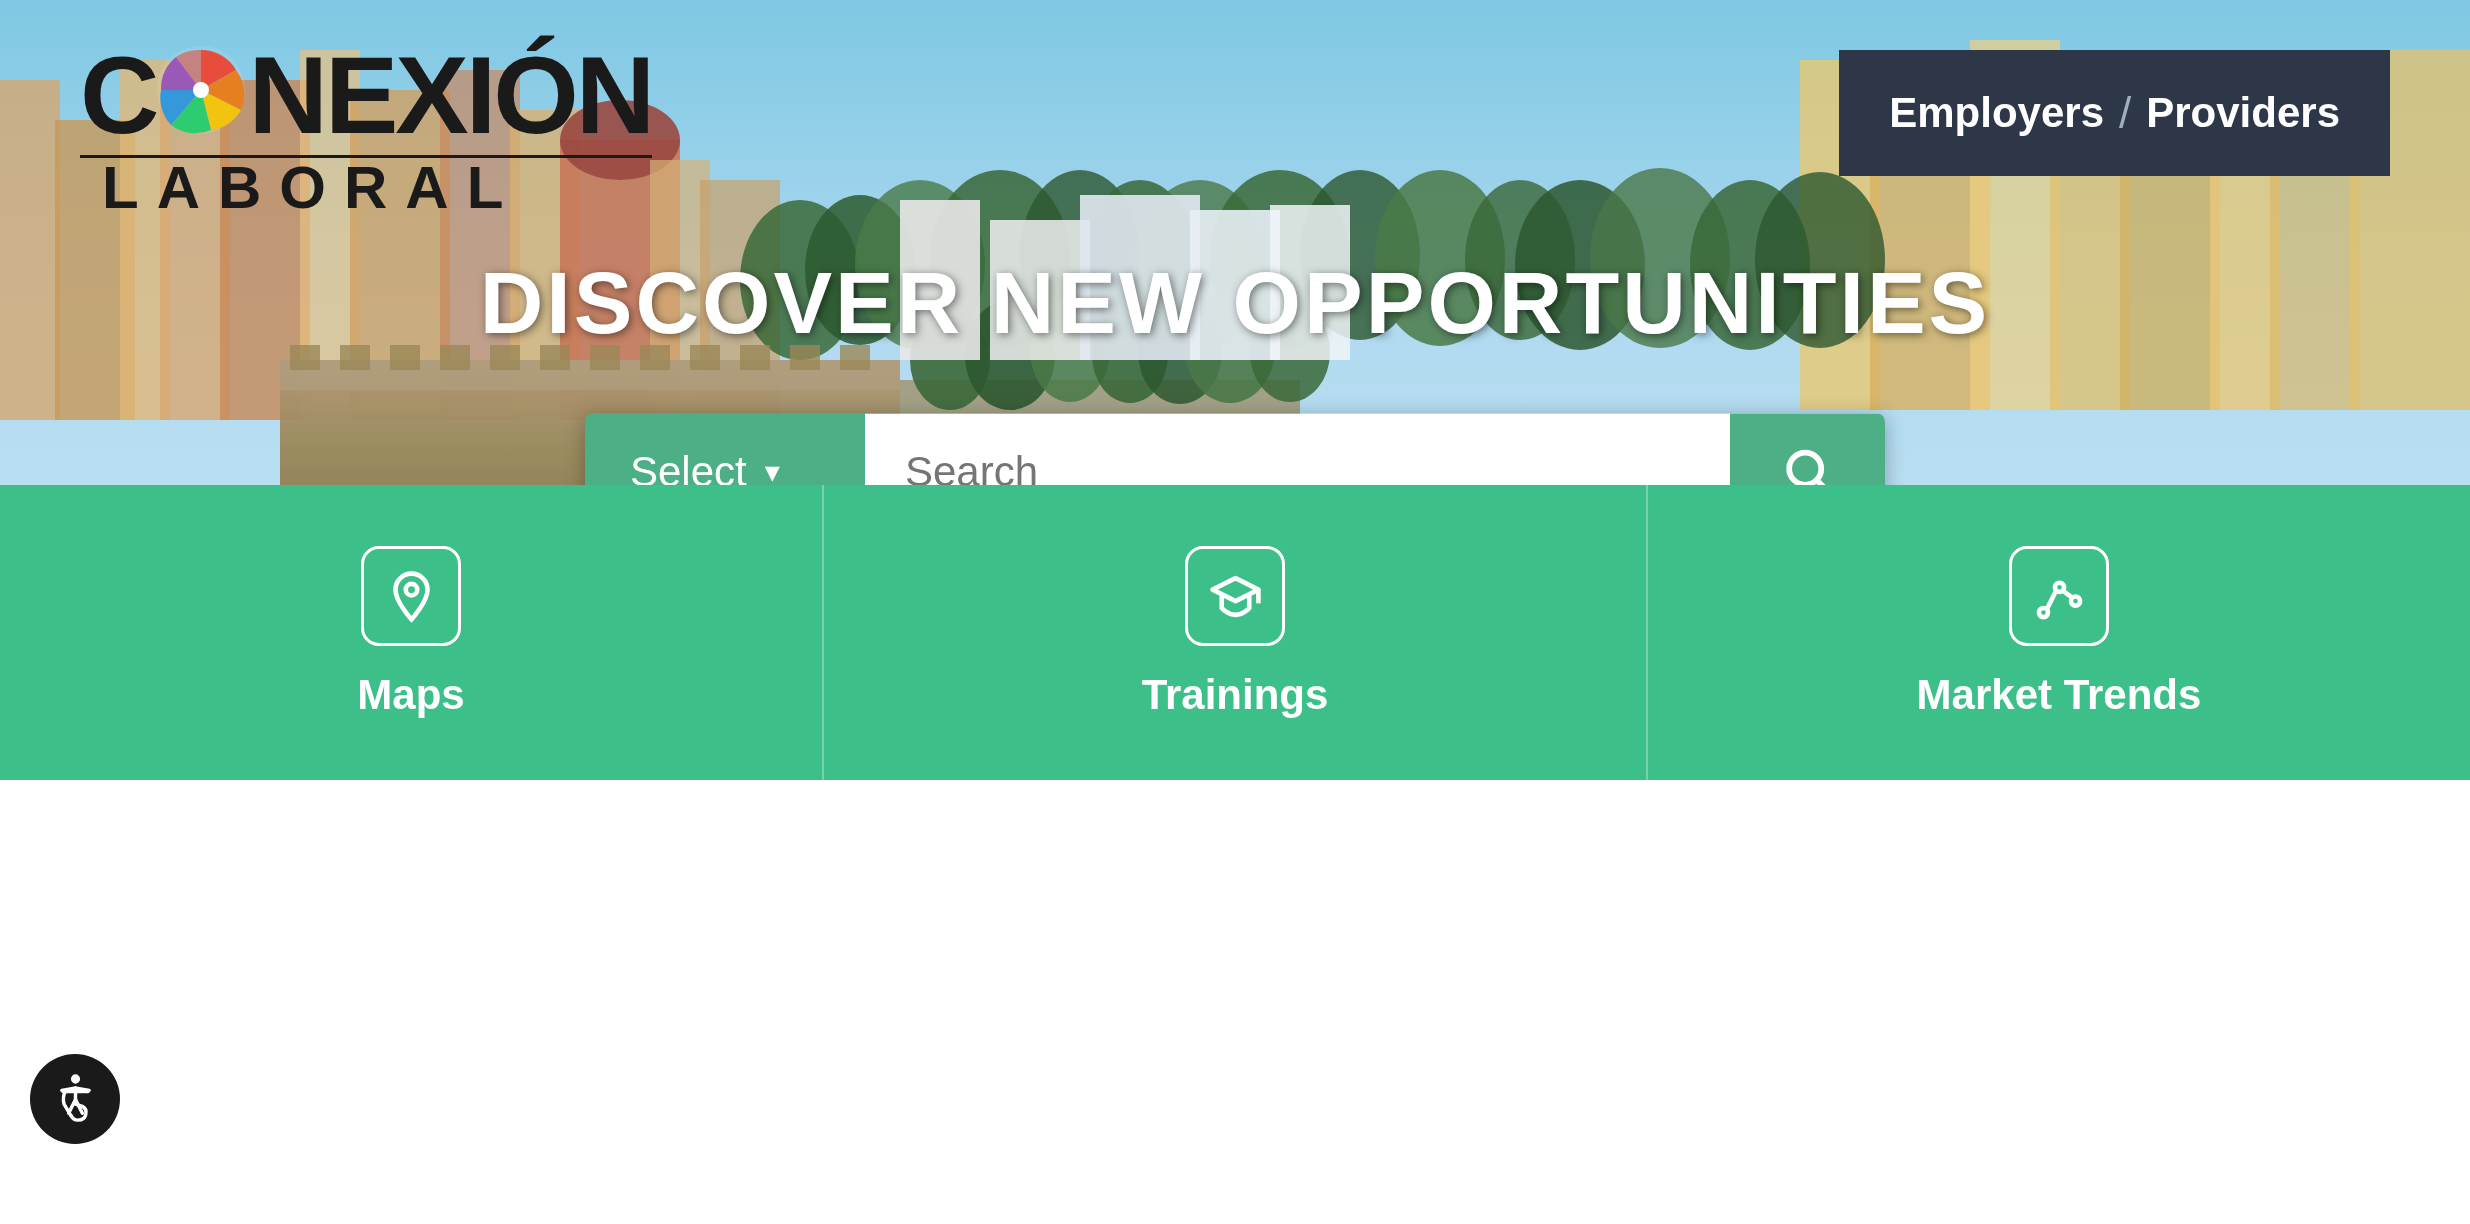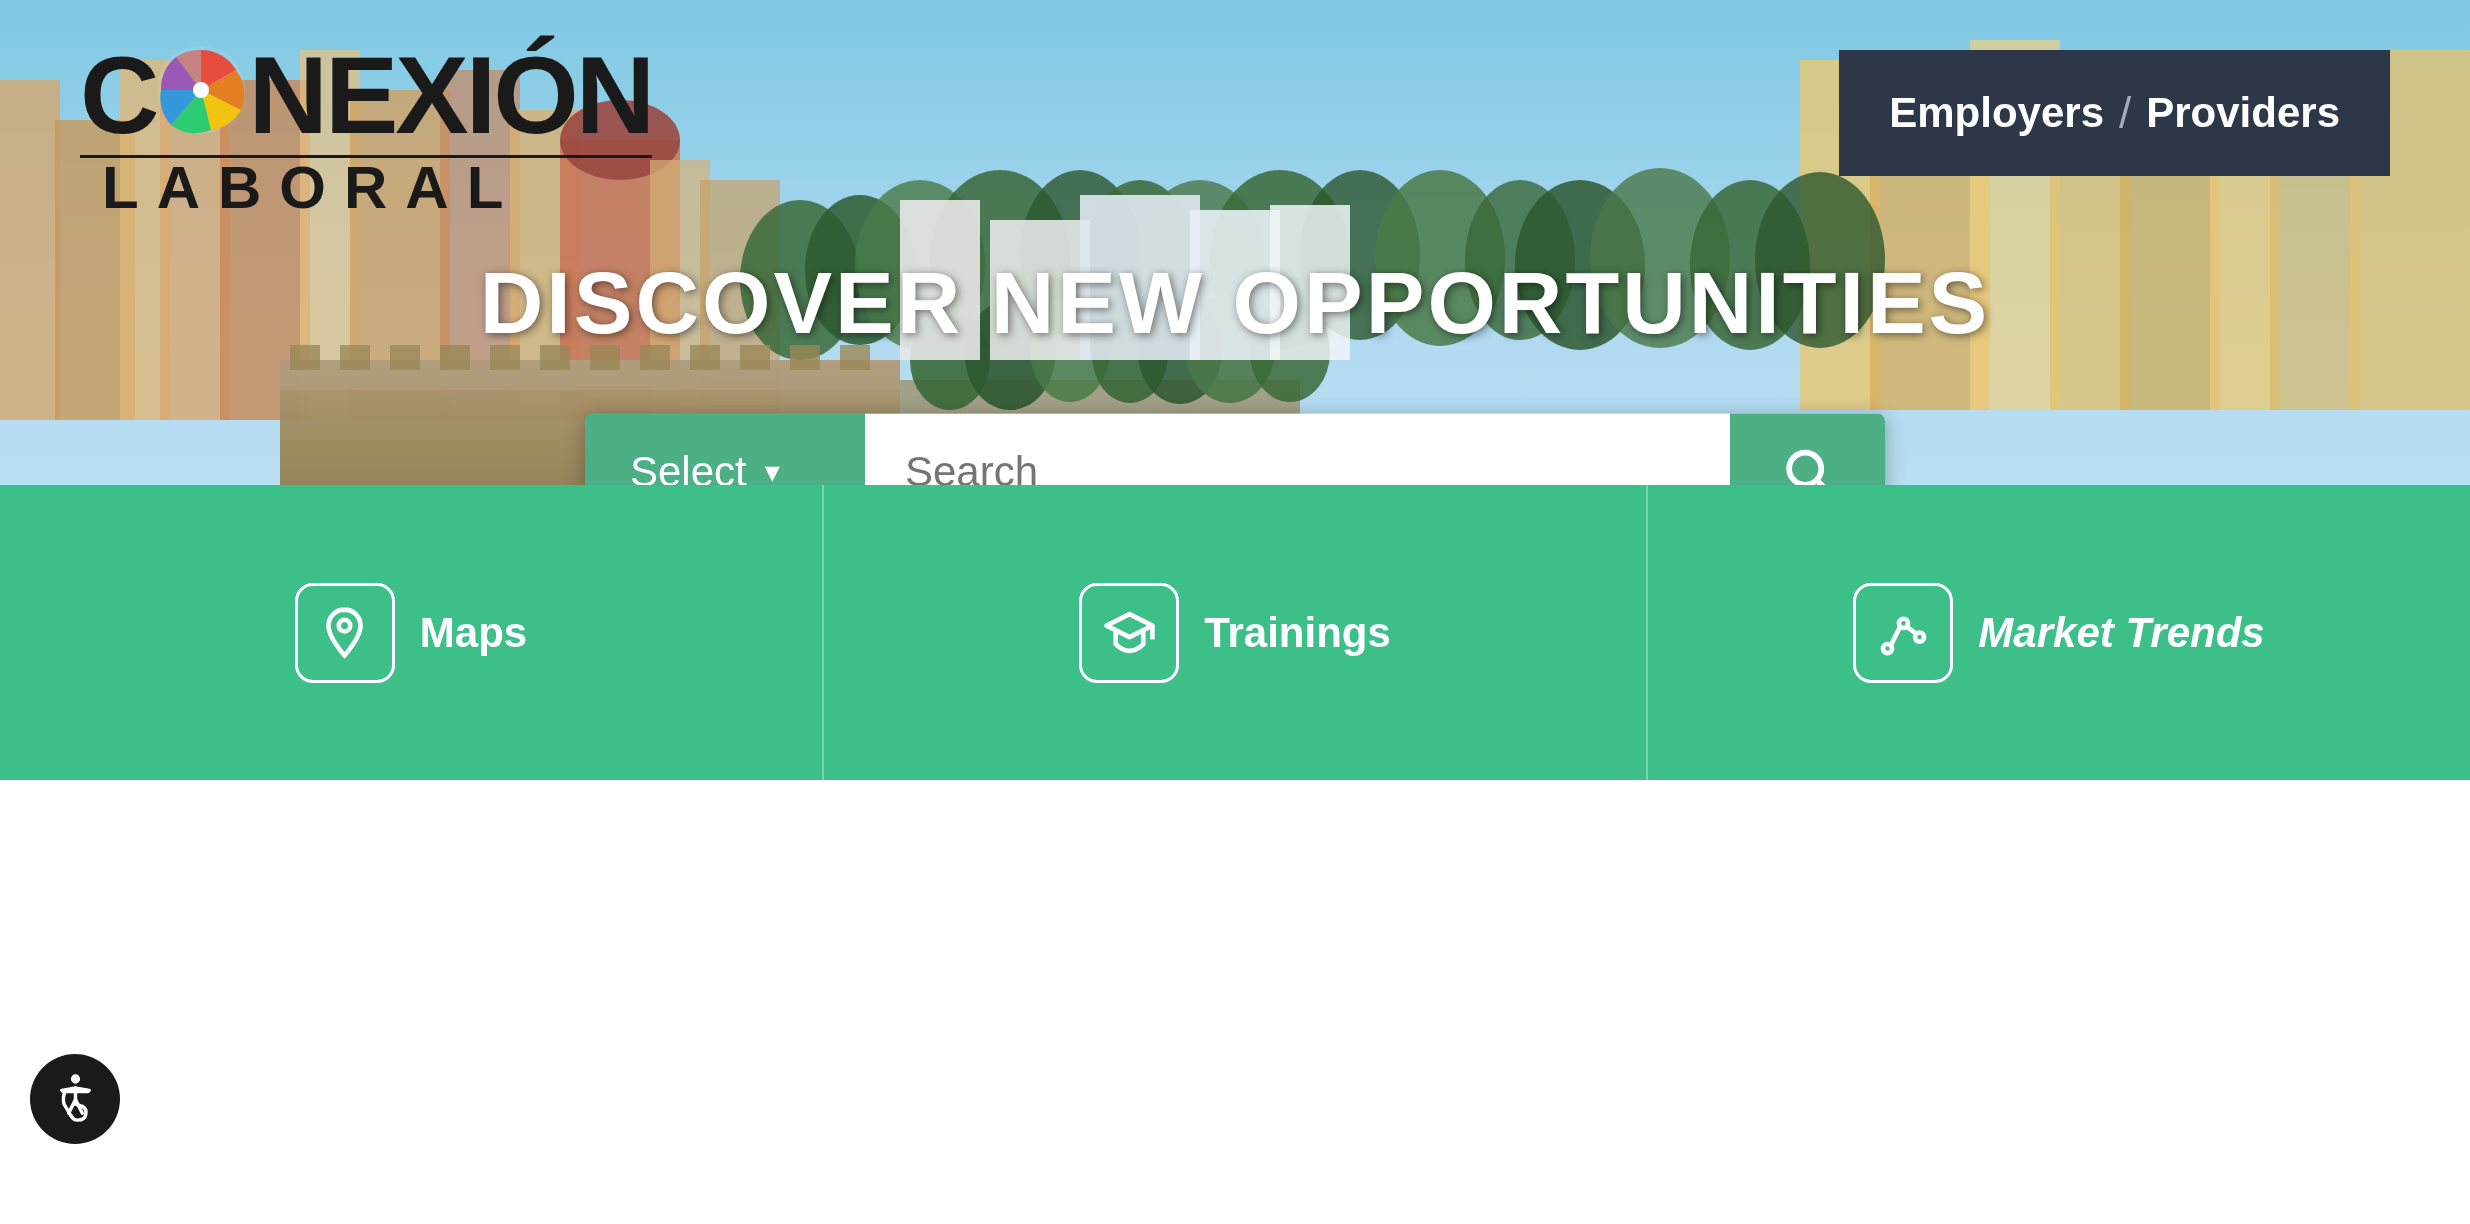--- a/index.html
+++ b/index.html
@@ -211,33 +211,32 @@
       background: #3dbf8a;
       height: 295px;
       display: flex;
       align-items: center;
       z-index: 10;
     }
 
     .nav-item {
       flex: 1;
       display: flex;
-      flex-direction: row;
+      flex-direction: column;
       align-items: center;
       justify-content: center;
       gap: 25px;
       cursor: pointer;
       border-right: 2px solid rgba(255,255,255,0.3);
       height: 100%;
       padding: 30px 20px;
     }
 
     .nav-item:last-child {
       border-right: none;
-      font-style: italic;
     }
 
     .nav-icon-box {
       width: 100px;
       height: 100px;
       border: 3px solid white;
       border-radius: 18px;
       display: flex;
       align-items: center;
       justify-content: center;

